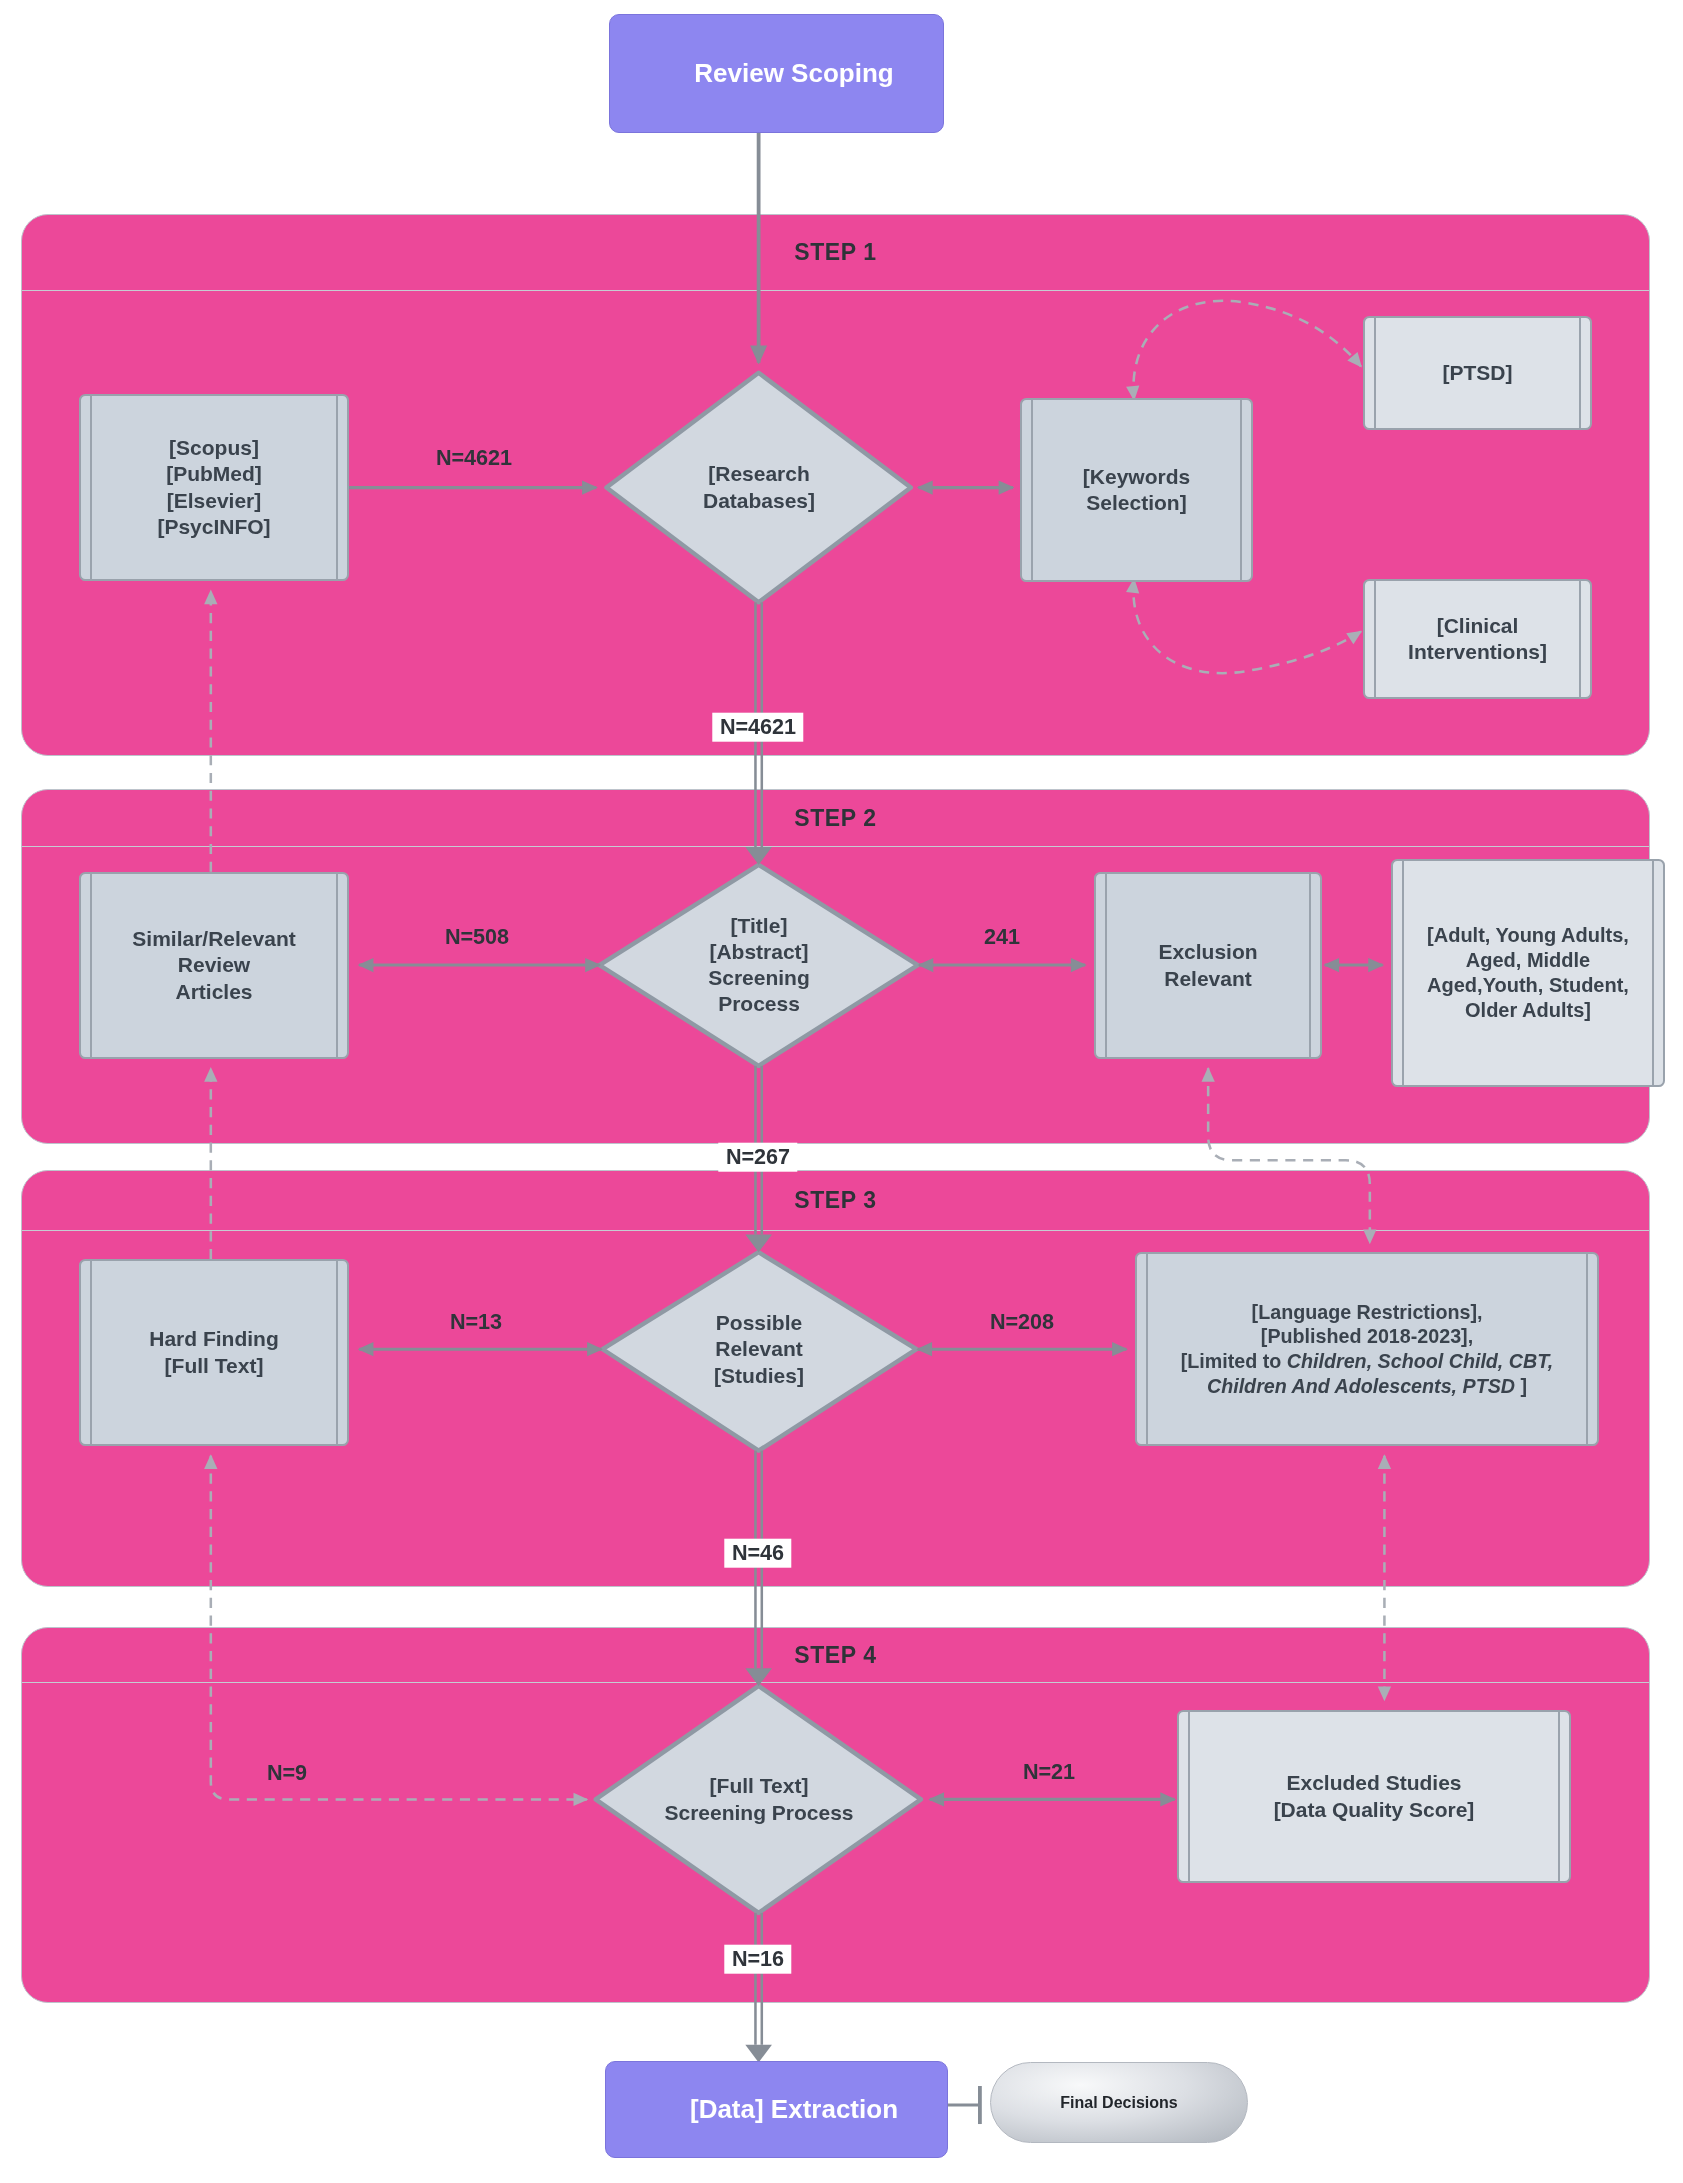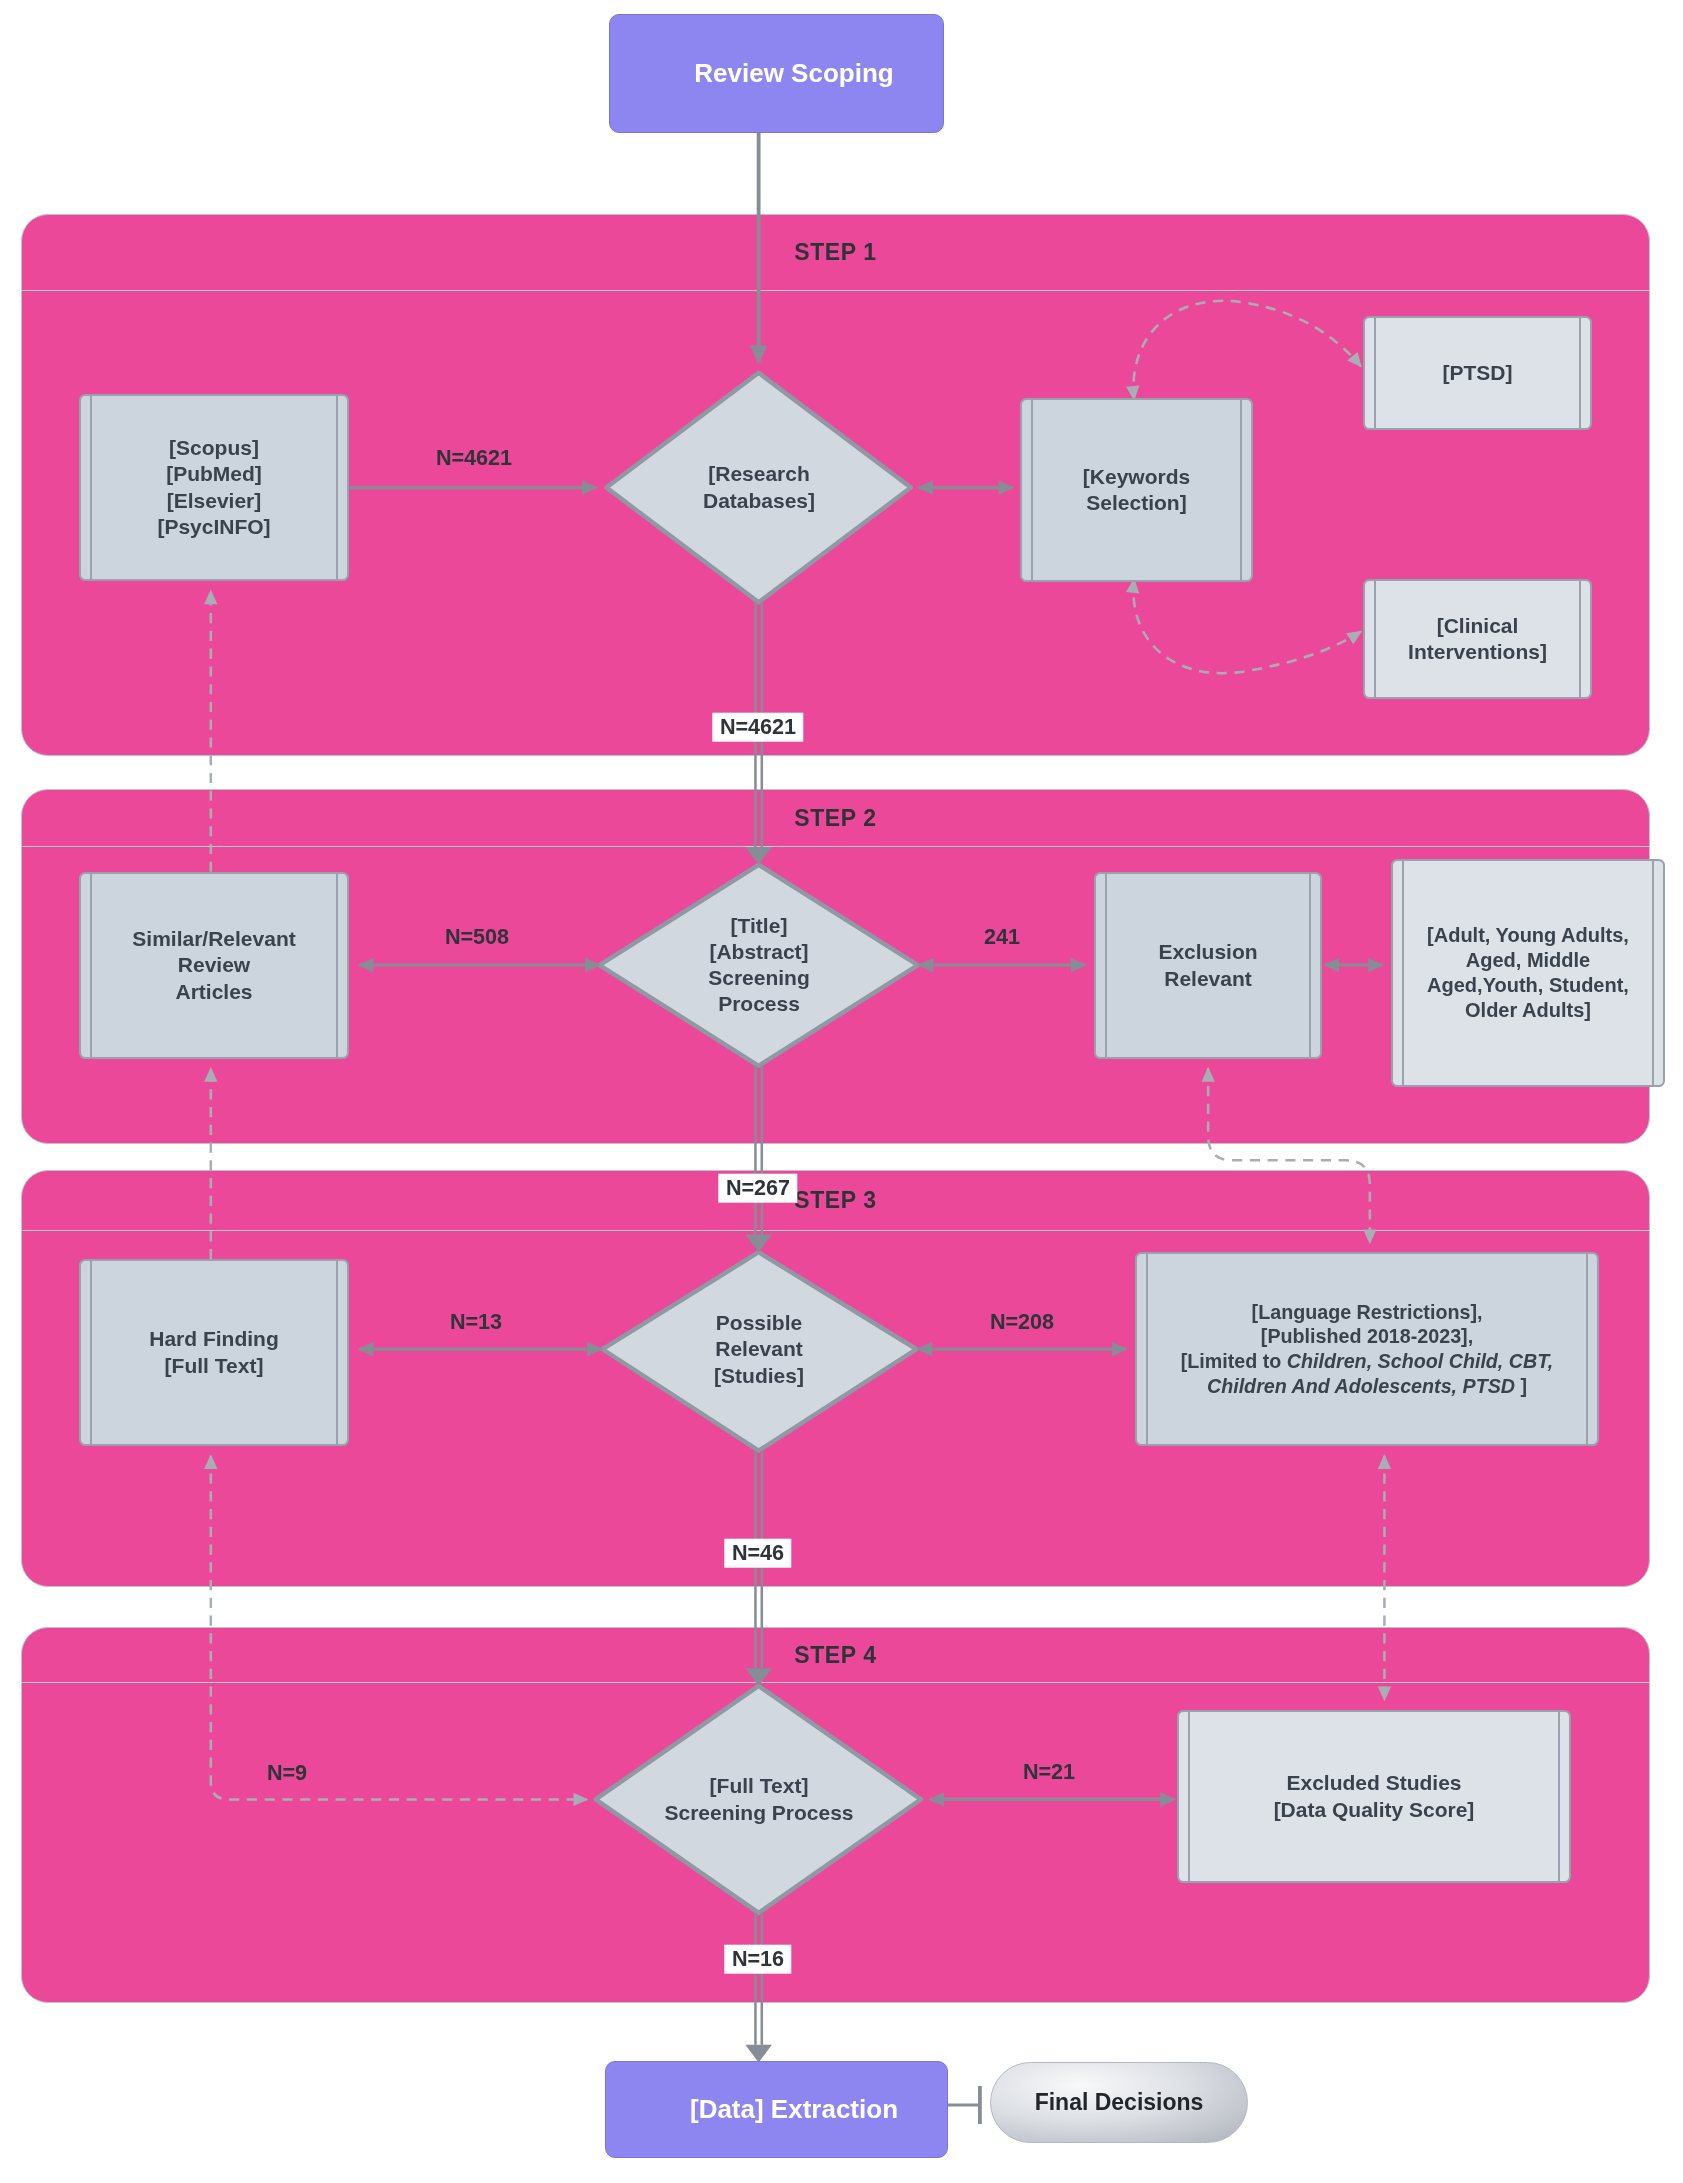--- a/index.html
+++ b/index.html
@@ -25,21 +25,21 @@
   .it{font-style:italic;}
 
   .diamond-text{position:absolute;display:flex;align-items:center;justify-content:center;text-align:center;
     font-weight:bold;color:#3a434d;font-size:21px;line-height:1.25;white-space:pre-line;z-index:3;}
 
   .purple{position:absolute;background:#8d86f0;border:1.9px solid #7b74dc;border-radius:10px;color:#ffffff;
     font-weight:bold;display:flex;align-items:center;justify-content:center;font-size:26px;z-index:3;padding-left:35px;}
 
   .stadium{position:absolute;border-radius:633px;border:1.3px solid #b3b8c0;
     background:radial-gradient(ellipse at 35% 28%, #f8f9fa 0%, #dcdfe4 45%, #adb3bb 100%);
-    display:flex;align-items:center;justify-content:center;font-weight:bold;font-size:23px;color:#22262b;z-index:3;}
+    display:flex;align-items:center;justify-content:center;font-weight:bold;font-size:16px;color:#22262b;z-index:3;}
 
   .elabel{position:absolute;transform:translate(-50%,-50%);font-weight:bold;font-size:21.6px;color:#2f343a;z-index:4;white-space:nowrap;}
   .elabel.onl{background:#ffffff;padding:1.3px 7.6px;}
 </style>
 </head>
 <body>
 
 <div class="canvas">
 
   <div class="step" style="left:21px;top:214px;width:1627px;height:540px;">
@@ -174,21 +174,21 @@
   </div>
 
   <div class="stadium" style="left:990px;top:2062px;width:256px;height:79px;">
     <span>Final Decisions</span>
   </div>
 
   <div class="elabel" style="left:474px;top:458px;">N=4621</div>
   <div class="elabel onl" style="left:758px;top:727px;">N=4621</div>
   <div class="elabel" style="left:477px;top:937px;">N=508</div>
   <div class="elabel" style="left:1002px;top:937px;">241</div>
-  <div class="elabel onl" style="left:758px;top:1188px;">N=267</div>
+  <div class="elabel onl" style="left:758px;top:1157px;">N=267</div>
   <div class="elabel" style="left:476px;top:1322px;text-align:center;">N=13</div>
   <div class="elabel" style="left:1022px;top:1322px;">N=208</div>
   <div class="elabel onl" style="left:758px;top:1553px;">N=46</div>
   <div class="elabel" style="left:287px;top:1773px;">N=9</div>
   <div class="elabel" style="left:1049px;top:1772px;">N=21</div>
   <div class="elabel onl" style="left:758px;top:1959px;">N=16</div>
 
 </div>
 
 

